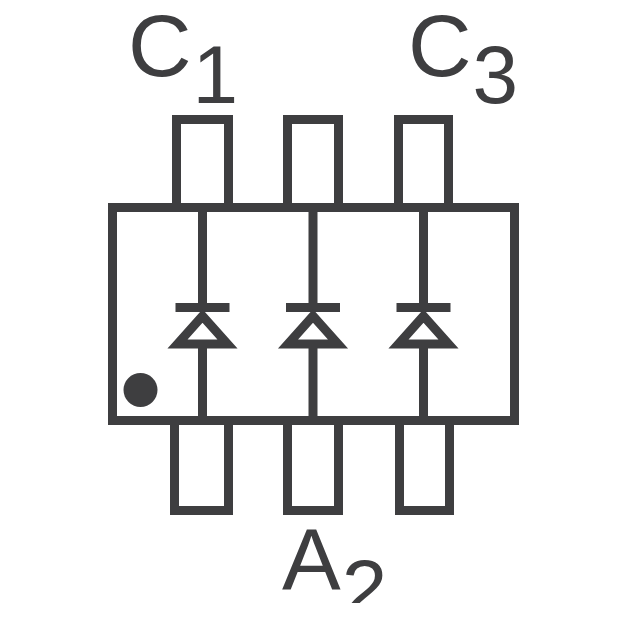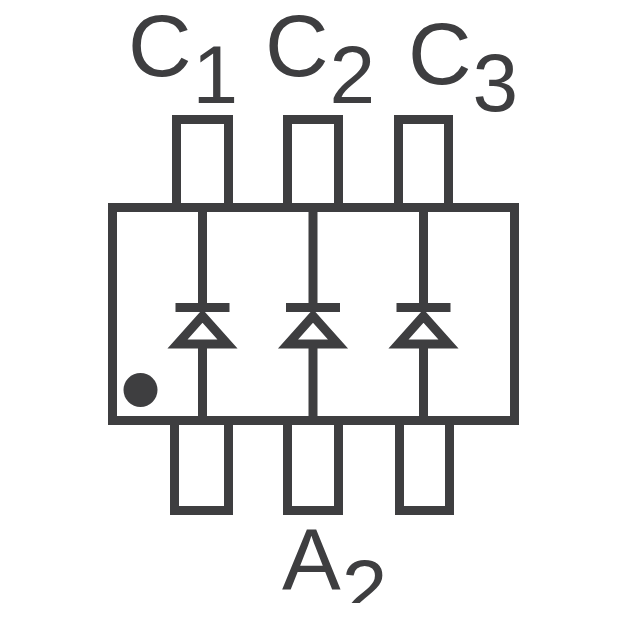--- a/index.html
+++ b/index.html
@@ -93,24 +93,21 @@
       <polygon class="tri" points="423.5,316 398.5,344 448.5,344"></polygon>
       <line class="ln" x1="423.5" y1="344" x2="423.5" y2="421"></line>
     </g>
 
     <circle class="dotfill" cx="140.5" cy="390" r="17"></circle>
   </svg>
 
   <div class="pin-label" style="left:128px; top:2px;">
     <span>C</span><span class="subscript">1</span>
   </div>
-  <div class="pin-label" style="left:265px; top:2px;">
-    <span>C</span><span class="subscript">2</span>
-  </div>
-  <div class="pin-label" style="left:408px; top:10px;">
+  <div class="pin-label" style="left:408px; top:2px;">
     <span>C</span><span class="subscript">3</span>
   </div>
 
   <div class="pin-label" style="left:282px; top:516px;text-align:right;">
     <span>A</span><span class="subscript">2</span>
   </div>
 
 </div>
 
 </body></html>

